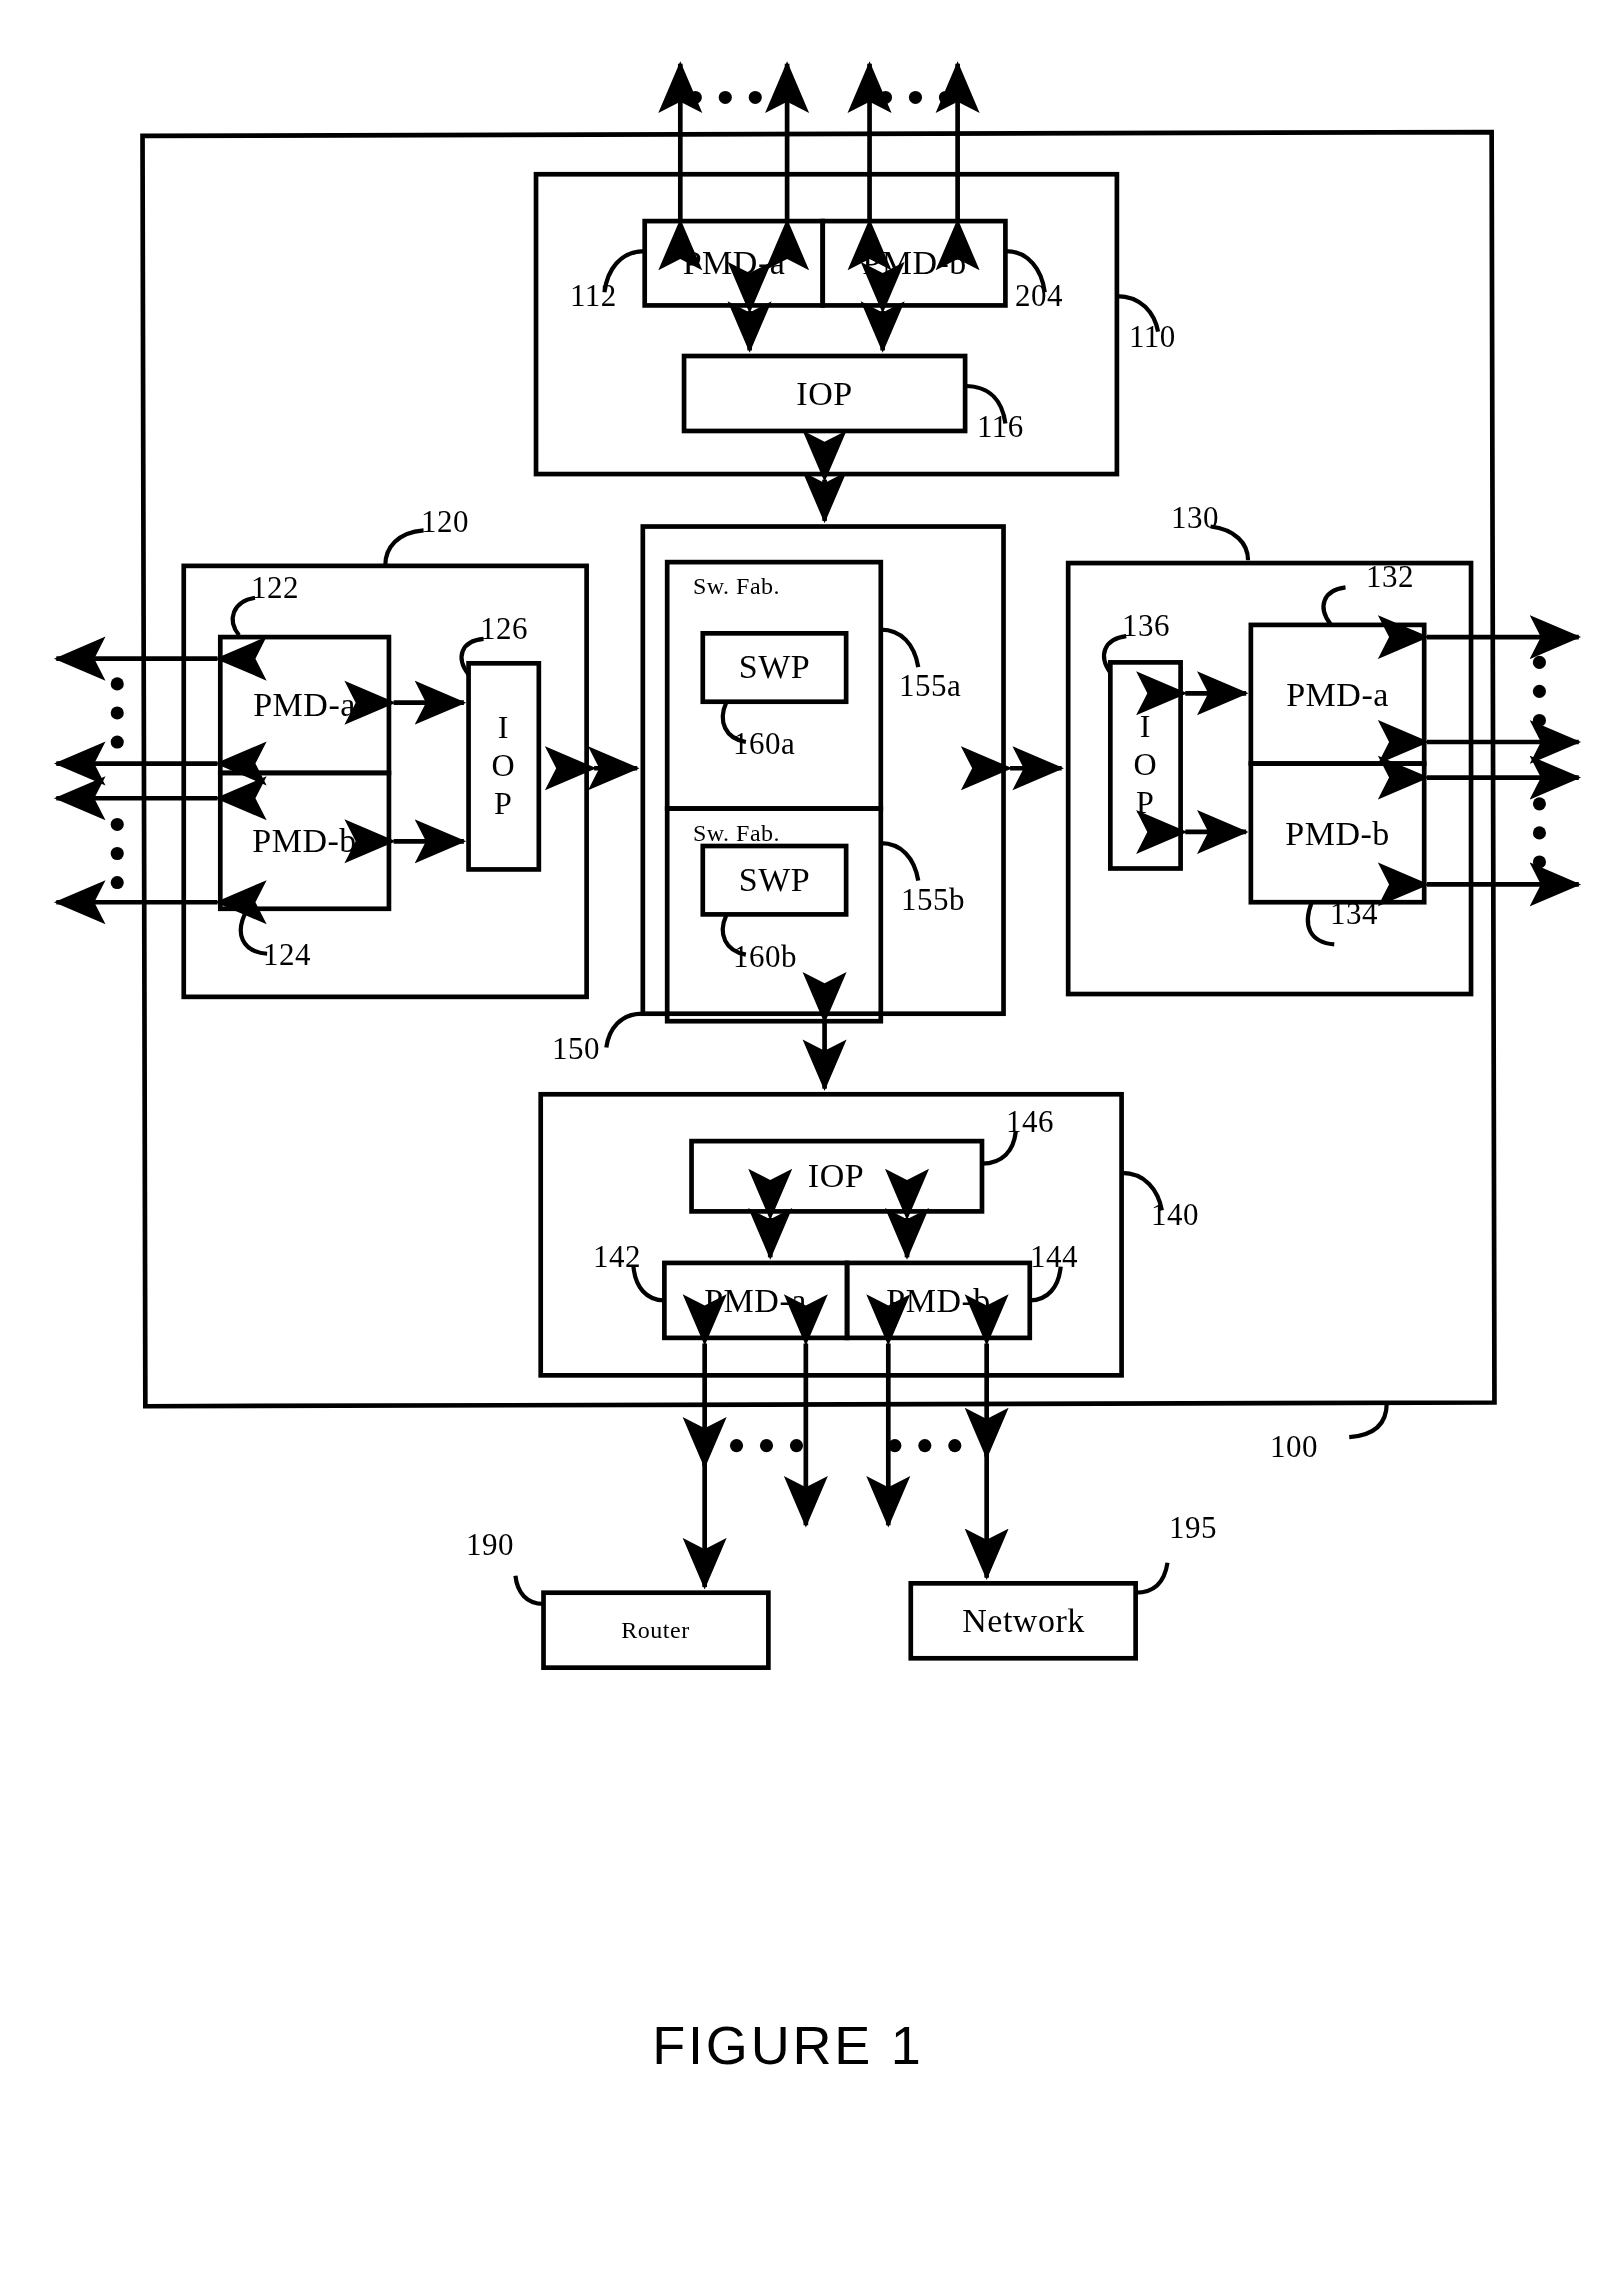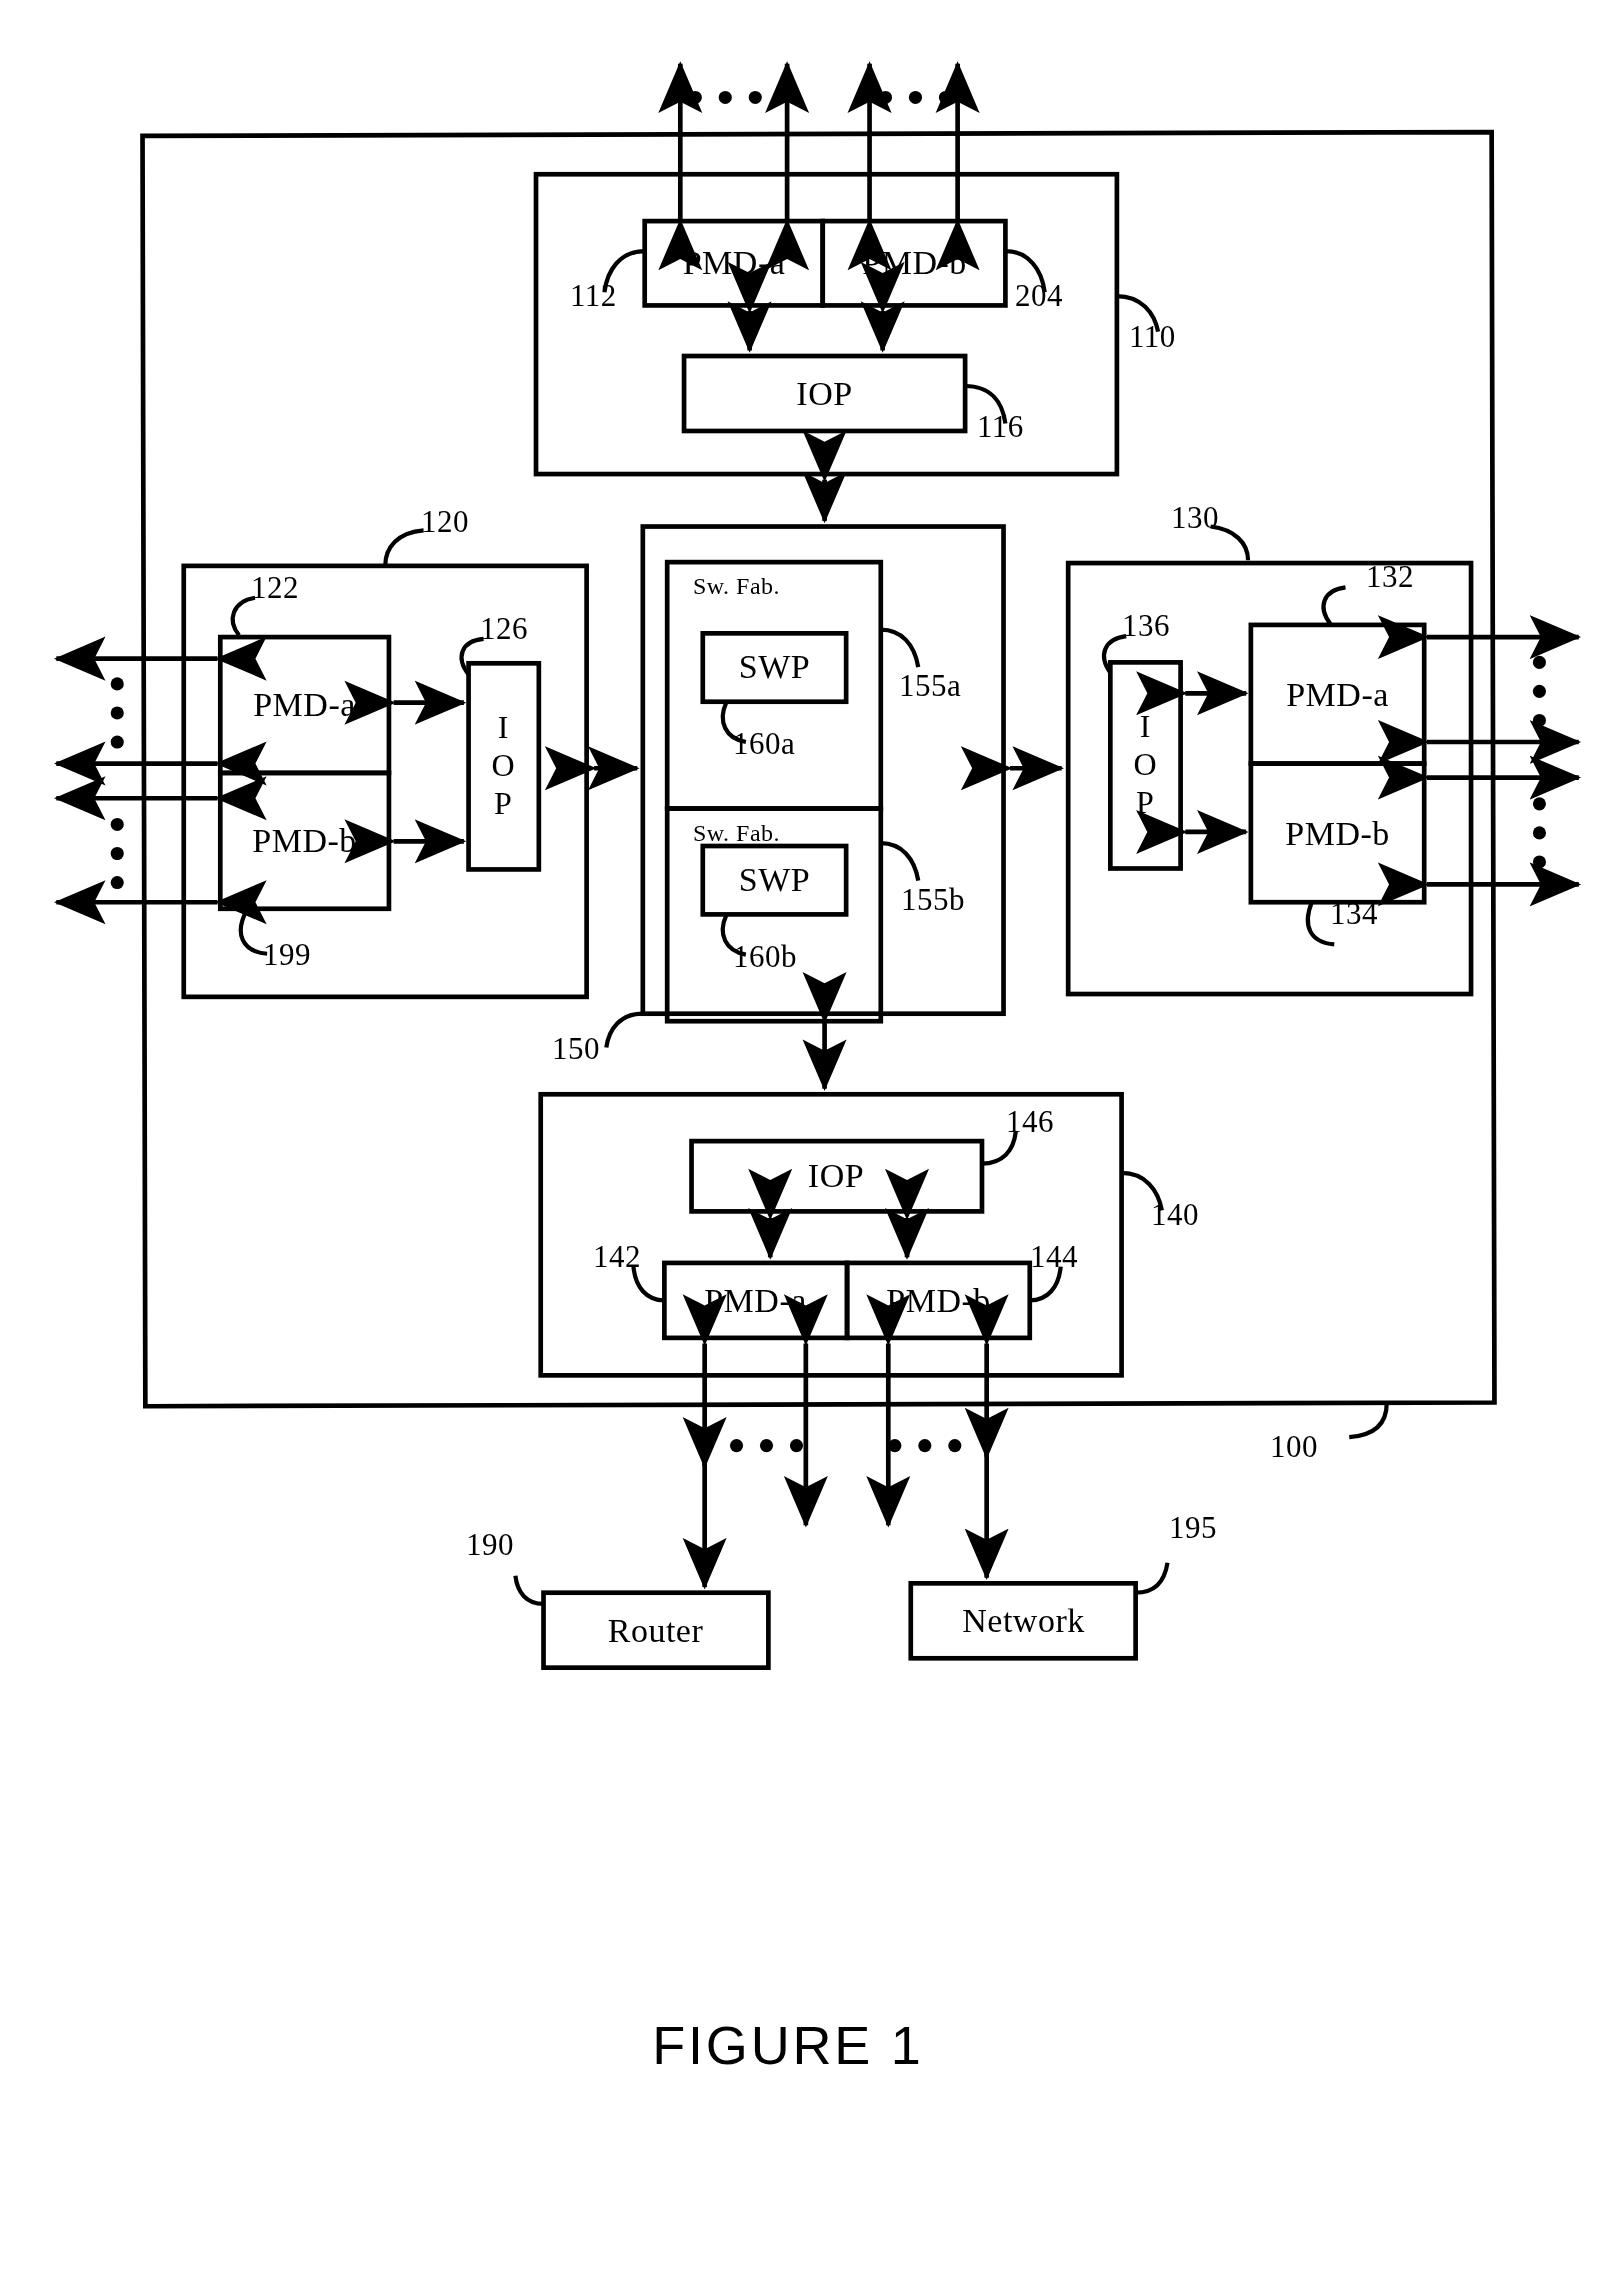--- a/index.html
+++ b/index.html
@@ -283,21 +283,21 @@
   <div class="boxlabel" style="left:220px; top:773px; width:169px; height:136px; font-size:34px;">PMD-b</div>
 
   <div class="vstack" style="left:468px; top:663px; width:70px; height:206px;">
     <span>I</span>
     <span>O</span>
     <span>P</span>
   </div>
 
   <div class="reflabel" style="left:421px; top:504px;">120</div>
   <div class="reflabel" style="left:251px; top:570px;">122</div>
-  <div class="reflabel" style="left:263px; top:937px;">199</div>
+  <div class="reflabel" style="left:263px; top:937px;">124</div>
   <div class="reflabel" style="left:480px; top:611px;">126</div>
 
   <div class="vstack" style="left:1110px; top:662px; width:70px; height:206px;">
     <span>I</span>
     <span>O</span>
     <span>P</span>
   </div>
 
   <div class="boxlabel" style="left:1251px; top:625px; width:173px; height:139px; font-size:34px;">PMD-a</div>
   <div class="boxlabel" style="left:1251px; top:764px; width:173px; height:139px; font-size:34px;">PMD-b</div>
@@ -322,21 +322,21 @@
   <div class="boxlabel" style="left:664px; top:1263px; width:183px; height:75px; font-size:34px;">PMD-a</div>
   <div class="boxlabel" style="left:847px; top:1263px; width:183px; height:75px; font-size:34px;">PMD-b</div>
 
   <div class="reflabel" style="left:1006px; top:1104px;">146</div>
   <div class="reflabel" style="left:1151px; top:1197px;">140</div>
   <div class="reflabel" style="left:593px; top:1239px;">142</div>
   <div class="reflabel" style="left:1030px; top:1239px;">144</div>
 
   <div class="reflabel" style="left:1270px; top:1429px;">100</div>
 
-  <div class="boxlabel" style="left:543px; top:1593px; width:225px; height:75px; font-size:34px;">Router</div>
+  <div class="boxlabel" style="left:543px; top:1593px; width:225px; height:75px; font-size:24px;">Router</div>
   <div class="boxlabel" style="left:911px; top:1583px; width:225px; height:75px; font-size:34px;">Network</div>
 
   <div class="reflabel" style="left:466px; top:1527px;text-align:right;">190</div>
   <div class="reflabel" style="left:1169px; top:1510px;">195</div>
 
   <div class="figtitle" style="top:2014px;">FIGURE 1</div>
 
 </div>
 
 

